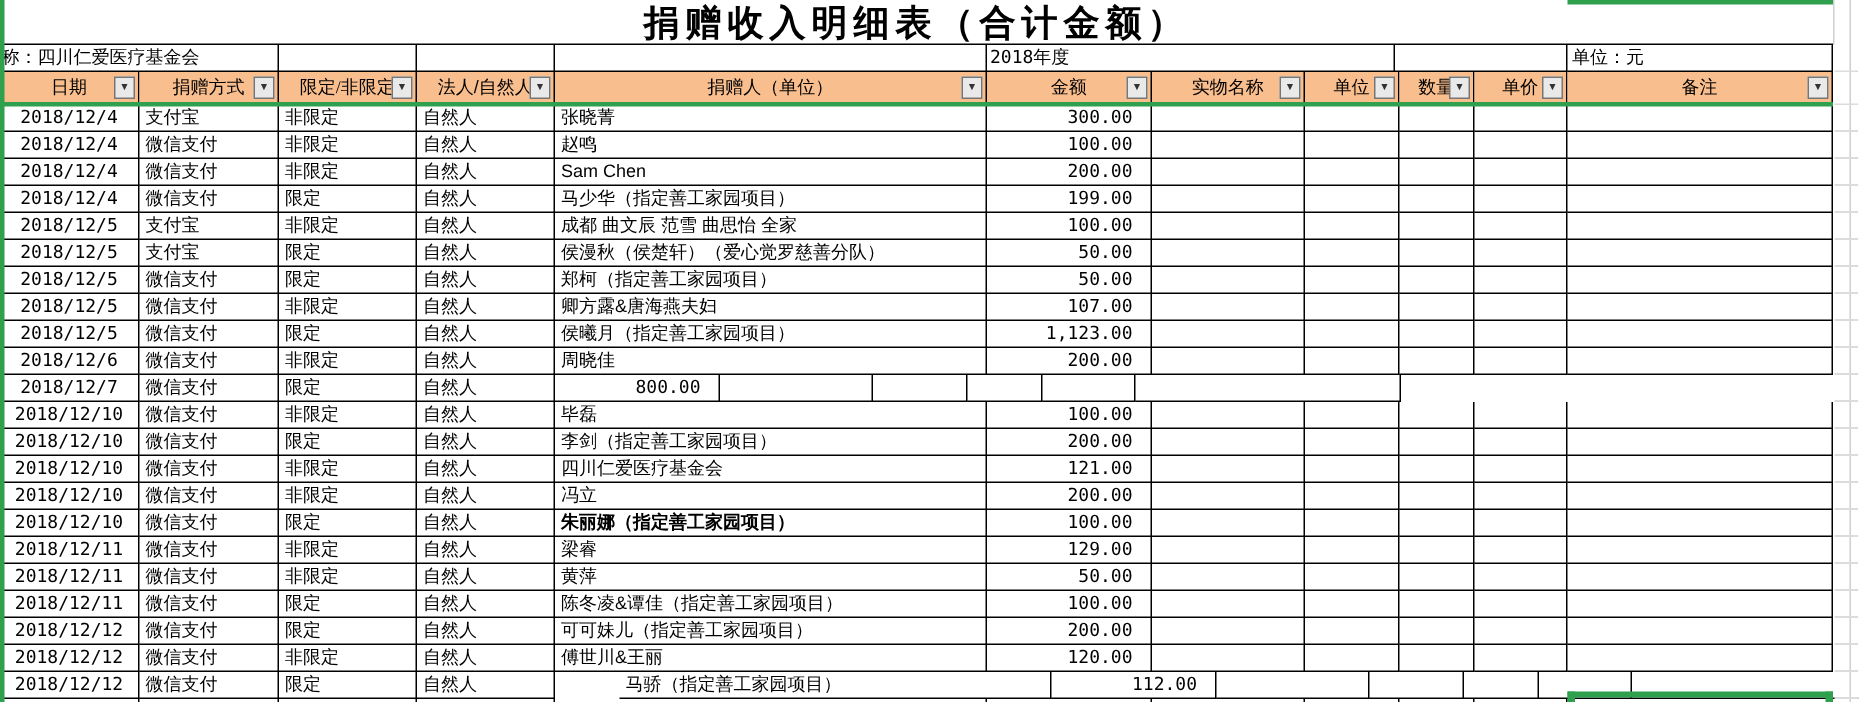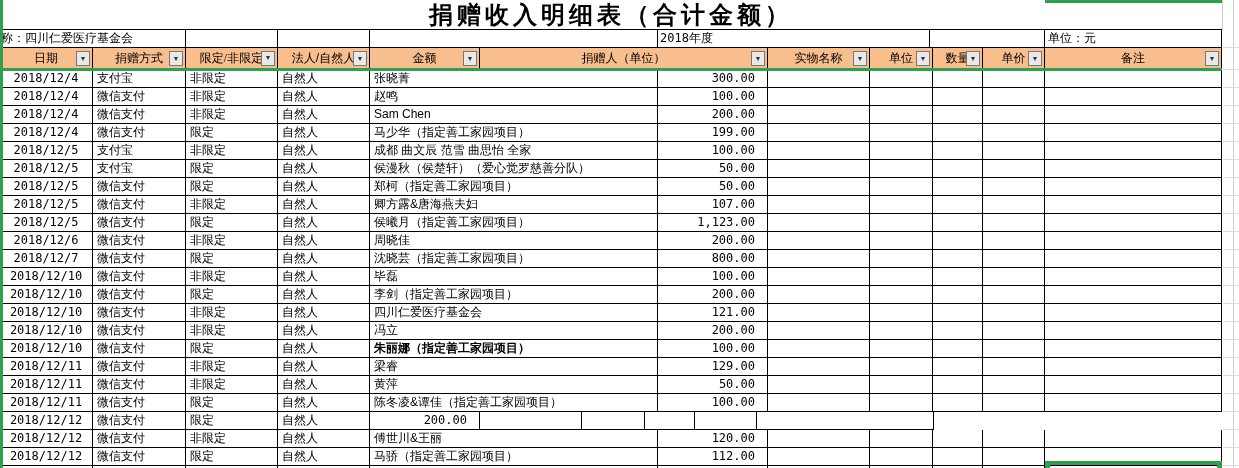--- a/index.html
+++ b/index.html
@@ -58,22 +58,22 @@
     <div class="cell icell i-year" style="width:272px">2018年度</div>
     <div class="cell icell" style="width:115px"></div>
     <div class="cell icell i-unit" style="width:177px">单位：元</div>
   </div>
 
   <div class="row">
       <div class="cell hcell" style="width: 93px;"><span class="htext">日期</span><span class="dd">▼</span></div>
       <div class="cell hcell" style="width: 93px;"><span class="htext">捐赠方式</span><span class="dd">▼</span></div>
       <div class="cell hcell" style="width: 92px; font-family: Liberation Serif, serif;"><span class="htext">限定/非限定</span><span class="dd">▼</span></div>
       <div class="cell hcell" style="width: 92px;"><span class="htext">法人/自然人</span><span class="dd">▼</span></div>
+      <div class="cell hcell" style="width: 288px;"><span class="htext">捐赠人（单位）</span><span class="dd">▼</span></div>
       <div class="cell hcell" style="width: 110px;"><span class="htext">金额</span><span class="dd">▼</span></div>
-      <div class="cell hcell" style="width: 288px;"><span class="htext">捐赠人（单位）</span><span class="dd">▼</span></div>
       <div class="cell hcell" style="width: 102px;"><span class="htext">实物名称</span><span class="dd">▼</span></div>
       <div class="cell hcell" style="width: 63px;"><span class="htext">单位</span><span class="dd">▼</span></div>
       <div class="cell hcell" style="width: 50px;"><span class="htext">数量</span><span class="dd">▼</span></div>
       <div class="cell hcell" style="width: 62px;"><span class="htext">单价</span><span class="dd">▼</span></div>
       <div class="cell hcell" style="width: 177px;"><span class="htext">备注</span><span class="dd">▼</span></div>
     </div>
 
   <div>
       <div class="row">
         <div class="cell c-date" style="width: 93px;">2018/12/4</div>
@@ -203,21 +203,20 @@
         <div class="cell c-unit" style="width: 63px;"></div>
         <div class="cell c-qty" style="width: 50px;"></div>
         <div class="cell c-price" style="width: 62px;"></div>
         <div class="cell c-remark" style="width: 177px;"></div>
       </div>
       <div class="row">
         <div class="cell c-date" style="width: 93px;">2018/12/7</div>
         <div class="cell c-method" style="width: 93px;">微信支付</div>
         <div class="cell c-restriction" style="width: 92px;">限定</div>
         <div class="cell c-person" style="width: 92px;">自然人</div>
-        <div class="cell c-donor" style="width: 288px;">沈晓芸（指定善工家园项目）</div>
         <div class="cell c-amount" style="width: 110px;">800.00</div>
         <div class="cell c-item" style="width: 102px;"></div>
         <div class="cell c-unit" style="width: 63px;"></div>
         <div class="cell c-qty" style="width: 50px;"></div>
         <div class="cell c-price" style="width: 62px;"></div>
         <div class="cell c-remark" style="width: 177px;"></div>
       </div>
       <div class="row">
         <div class="cell c-date" style="width: 93px;">2018/12/10</div>
         <div class="cell c-method" style="width: 93px;">微信支付</div>
@@ -320,20 +319,21 @@
         <div class="cell c-unit" style="width: 63px;"></div>
         <div class="cell c-qty" style="width: 50px;"></div>
         <div class="cell c-price" style="width: 62px;"></div>
         <div class="cell c-remark" style="width: 177px;"></div>
       </div>
       <div class="row">
         <div class="cell c-date" style="width: 93px;">2018/12/12</div>
         <div class="cell c-method" style="width: 93px;">微信支付</div>
         <div class="cell c-restriction" style="width: 92px;">限定</div>
         <div class="cell c-person" style="width: 92px;">自然人</div>
+        <div class="cell c-donor" style="width: 288px;">可可妹儿（指定善工家园项目）</div>
         <div class="cell c-amount" style="width: 110px;">200.00</div>
         <div class="cell c-item" style="width: 102px;"></div>
         <div class="cell c-unit" style="width: 63px;"></div>
         <div class="cell c-qty" style="width: 50px;"></div>
         <div class="cell c-price" style="width: 62px;"></div>
         <div class="cell c-remark" style="width: 177px;"></div>
       </div>
       <div class="row">
         <div class="cell c-date" style="width: 93px;">2018/12/12</div>
         <div class="cell c-method" style="width: 93px;">微信支付</div>
@@ -345,21 +345,21 @@
         <div class="cell c-unit" style="width: 63px;"></div>
         <div class="cell c-qty" style="width: 50px;"></div>
         <div class="cell c-price" style="width: 62px;"></div>
         <div class="cell c-remark" style="width: 177px;"></div>
       </div>
       <div class="row">
         <div class="cell c-date" style="width: 93px;">2018/12/12</div>
         <div class="cell c-method" style="width: 93px;">微信支付</div>
         <div class="cell c-restriction" style="width: 92px;">限定</div>
         <div class="cell c-person" style="width: 92px;">自然人</div>
-        <div class="cell c-donor" style="width: 288px;">马骄（指定善工家园项目）</div>
+        <div class="cell c-donor" style="width: 288px; margin-left: 43px;">马骄（指定善工家园项目）</div>
         <div class="cell c-amount" style="width: 110px;">112.00</div>
         <div class="cell c-item" style="width: 102px;"></div>
         <div class="cell c-unit" style="width: 63px;"></div>
         <div class="cell c-qty" style="width: 50px;"></div>
         <div class="cell c-price" style="width: 62px;"></div>
         <div class="cell c-remark" style="width: 177px;"></div>
       </div>
     </div>
 
   <div class="row">

